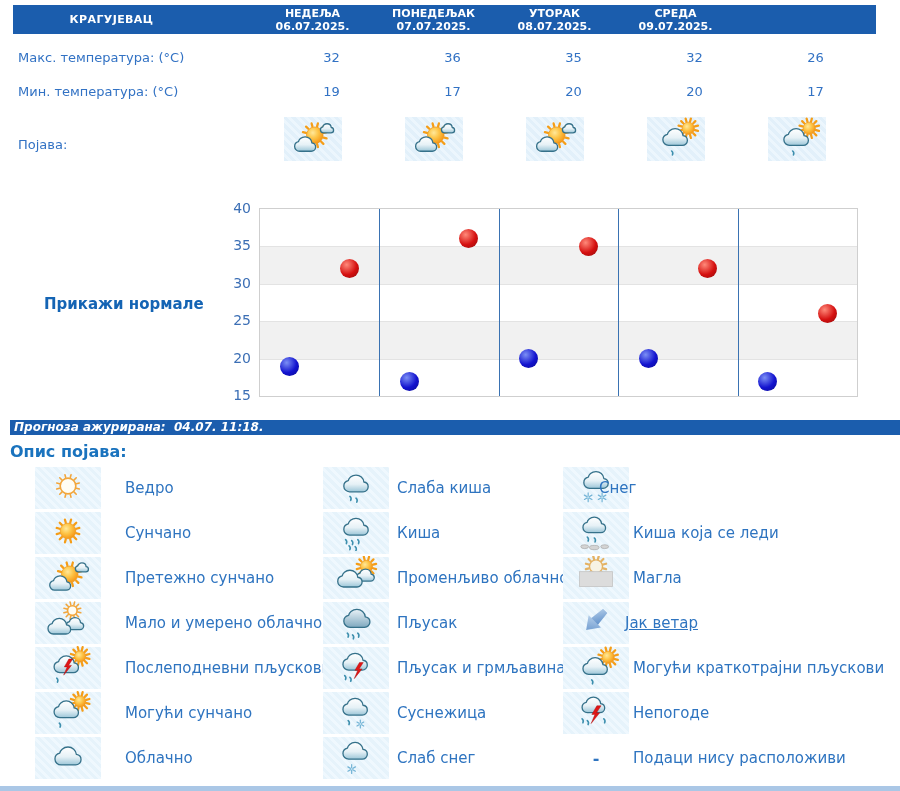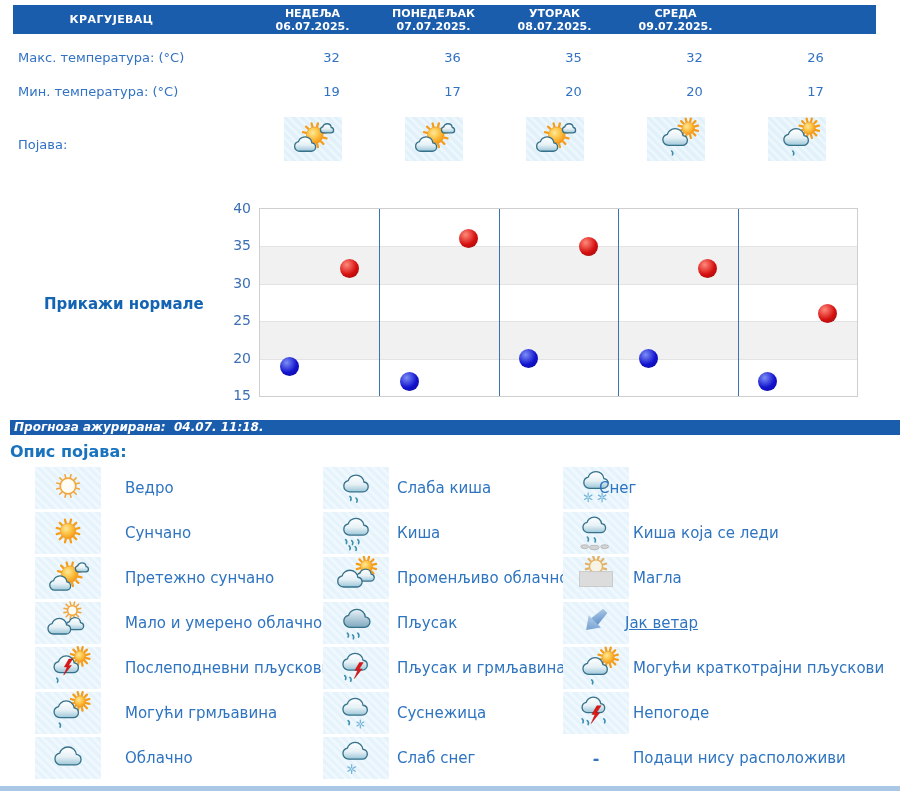--- a/index.html
+++ b/index.html
@@ -567,21 +567,21 @@
             <line x1="40.7" y1="6.7" x2="38.2" y2="4.2" stroke="#f59d17" stroke-width="2.6" stroke-linecap="round"></line>
             <line x1="44.1" y1="4.8" x2="43.2" y2="1.4" stroke="#f59d17" stroke-width="2.6" stroke-linecap="round"></line>
             <line x1="47.9" y1="4.8" x2="48.8" y2="1.4" stroke="#f59d17" stroke-width="2.6" stroke-linecap="round"></line>
             <line x1="51.3" y1="6.7" x2="53.8" y2="4.2" stroke="#f59d17" stroke-width="2.6" stroke-linecap="round"></line>
             <line x1="53.2" y1="10.1" x2="56.6" y2="9.2" stroke="#f59d17" stroke-width="2.6" stroke-linecap="round"></line>
             <circle cx="46" cy="12" r="6.5" fill="url(#sg10)" stroke="#ef9412" stroke-width="0.8"></circle>
             <path d="M4.406 3.342A5.53 5.53 0 0 1 8 2c2.69 0 4.923 2 5.166 4.579C14.758 6.804 16 8.137 16 9.773 16 11.569 14.502 13 12.687 13H3.781C1.708 13 0 11.366 0 9.318c0-1.763 1.266-3.223 2.942-3.593.143-.863.698-1.723 1.464-2.383z" transform="translate(16.0,7.9) scale(1.750)" fill="url(#cg10)" stroke="#35718a" stroke-width="0.86" stroke-linejoin="round"></path>
             <path d="M22 37 q2.2 1.8 0.9 4.6" fill="none" stroke="#3d8fae" stroke-width="1.8" stroke-linecap="round"></path>
           </svg></span>
       </div>
-      <div class="legend-label" style="left: 125px; top: 692px;">Могући грмљавина</div>
+      <div class="legend-label" style="left: 125px; top: 692px;">Могући сунчано</div>
       <div class="legend-tile" style="left: 35px; top: 737px;">
         <span><svg width="58" height="40" viewBox="0 0 64 46">
             <defs>
               <radialGradient id="sg11" cx="38%" cy="35%" r="70%">
                 <stop offset="0%" stop-color="#ffe89a"></stop>
                 <stop offset="45%" stop-color="#fdc64a"></stop>
                 <stop offset="100%" stop-color="#f59311"></stop>
               </radialGradient>
               <linearGradient id="cg11" x1="0" y1="0" x2="0" y2="1">
                 <stop offset="0%" stop-color="#ffffff"></stop>

